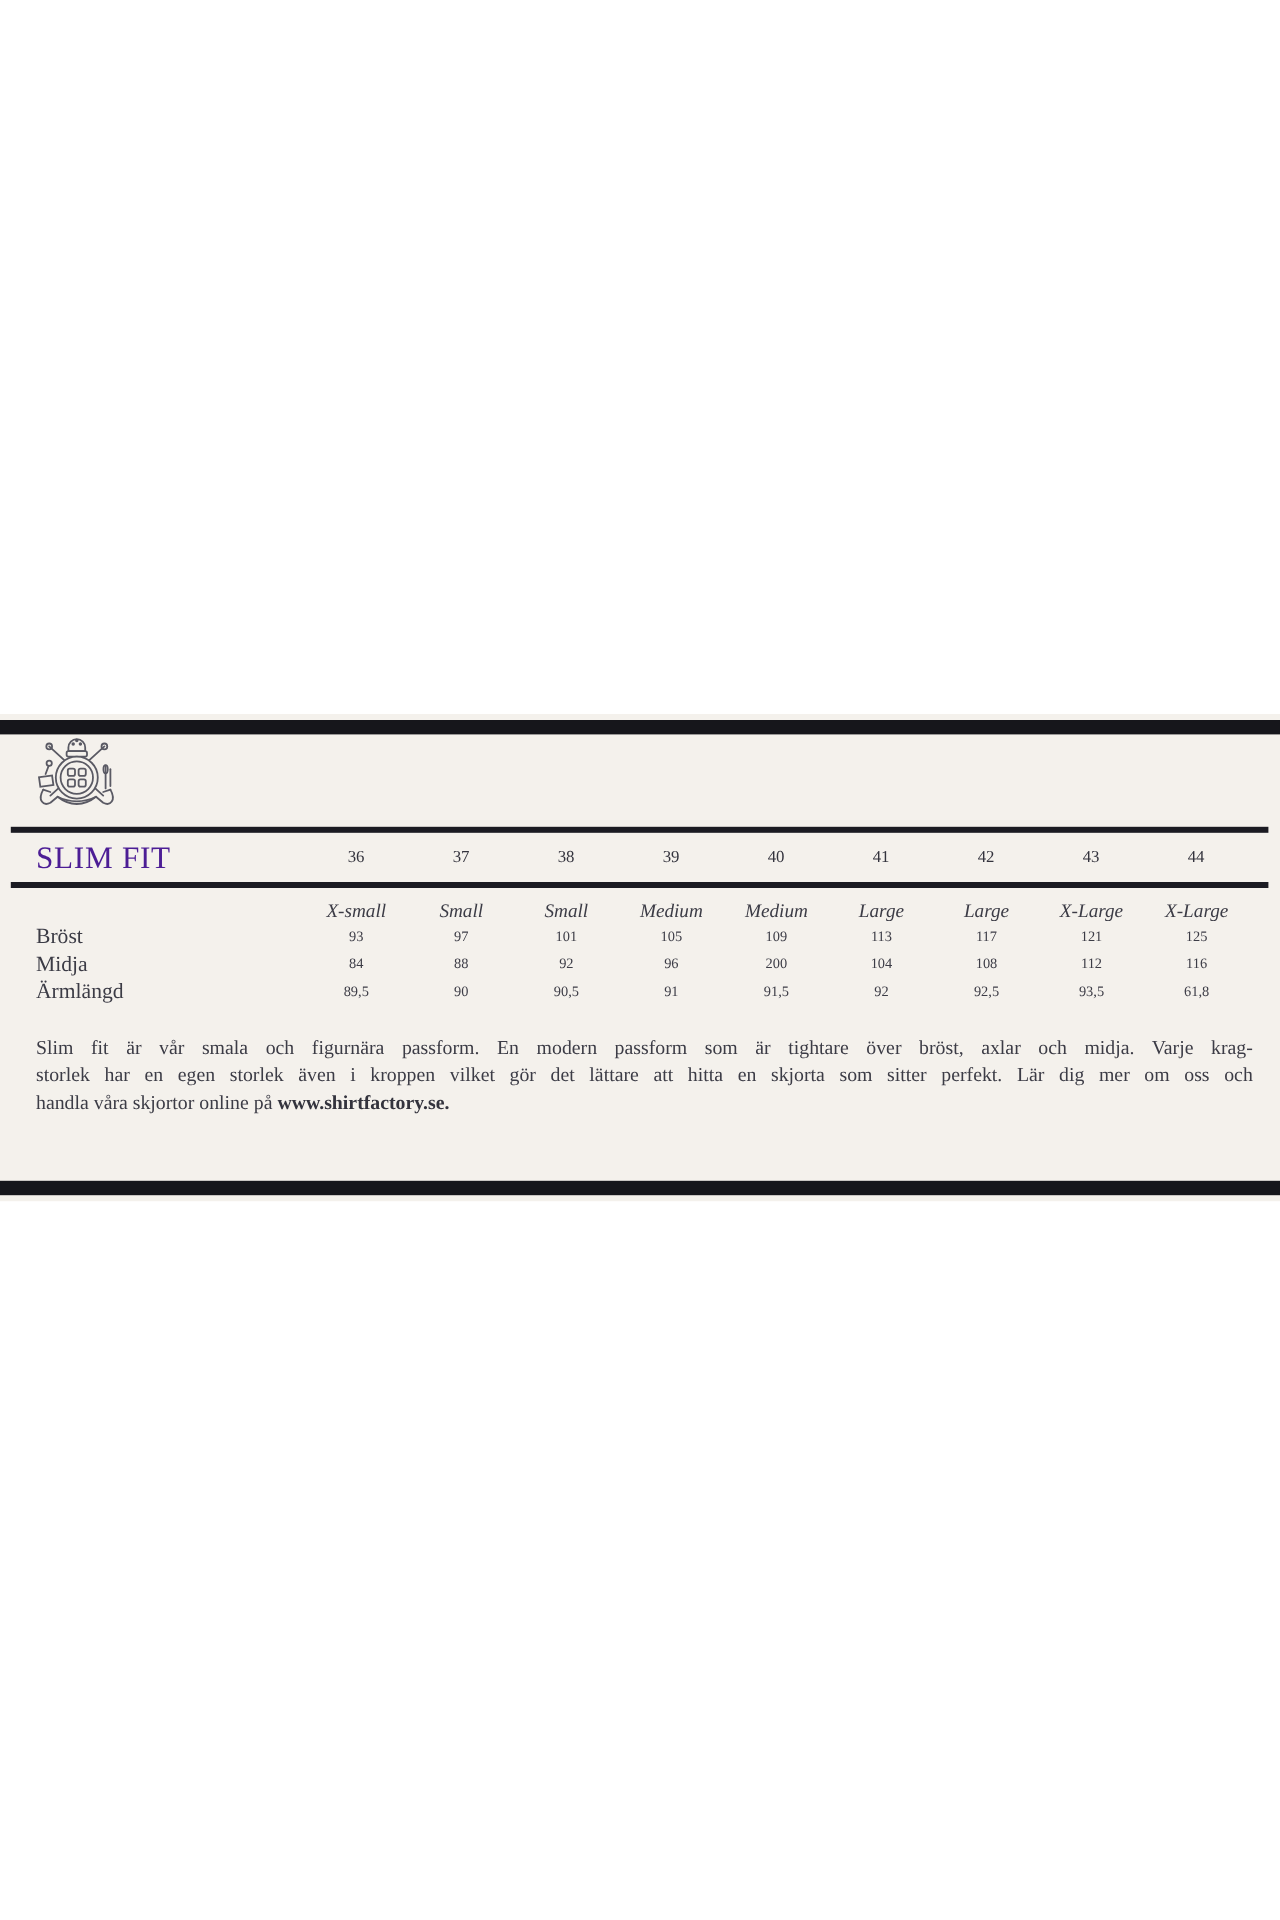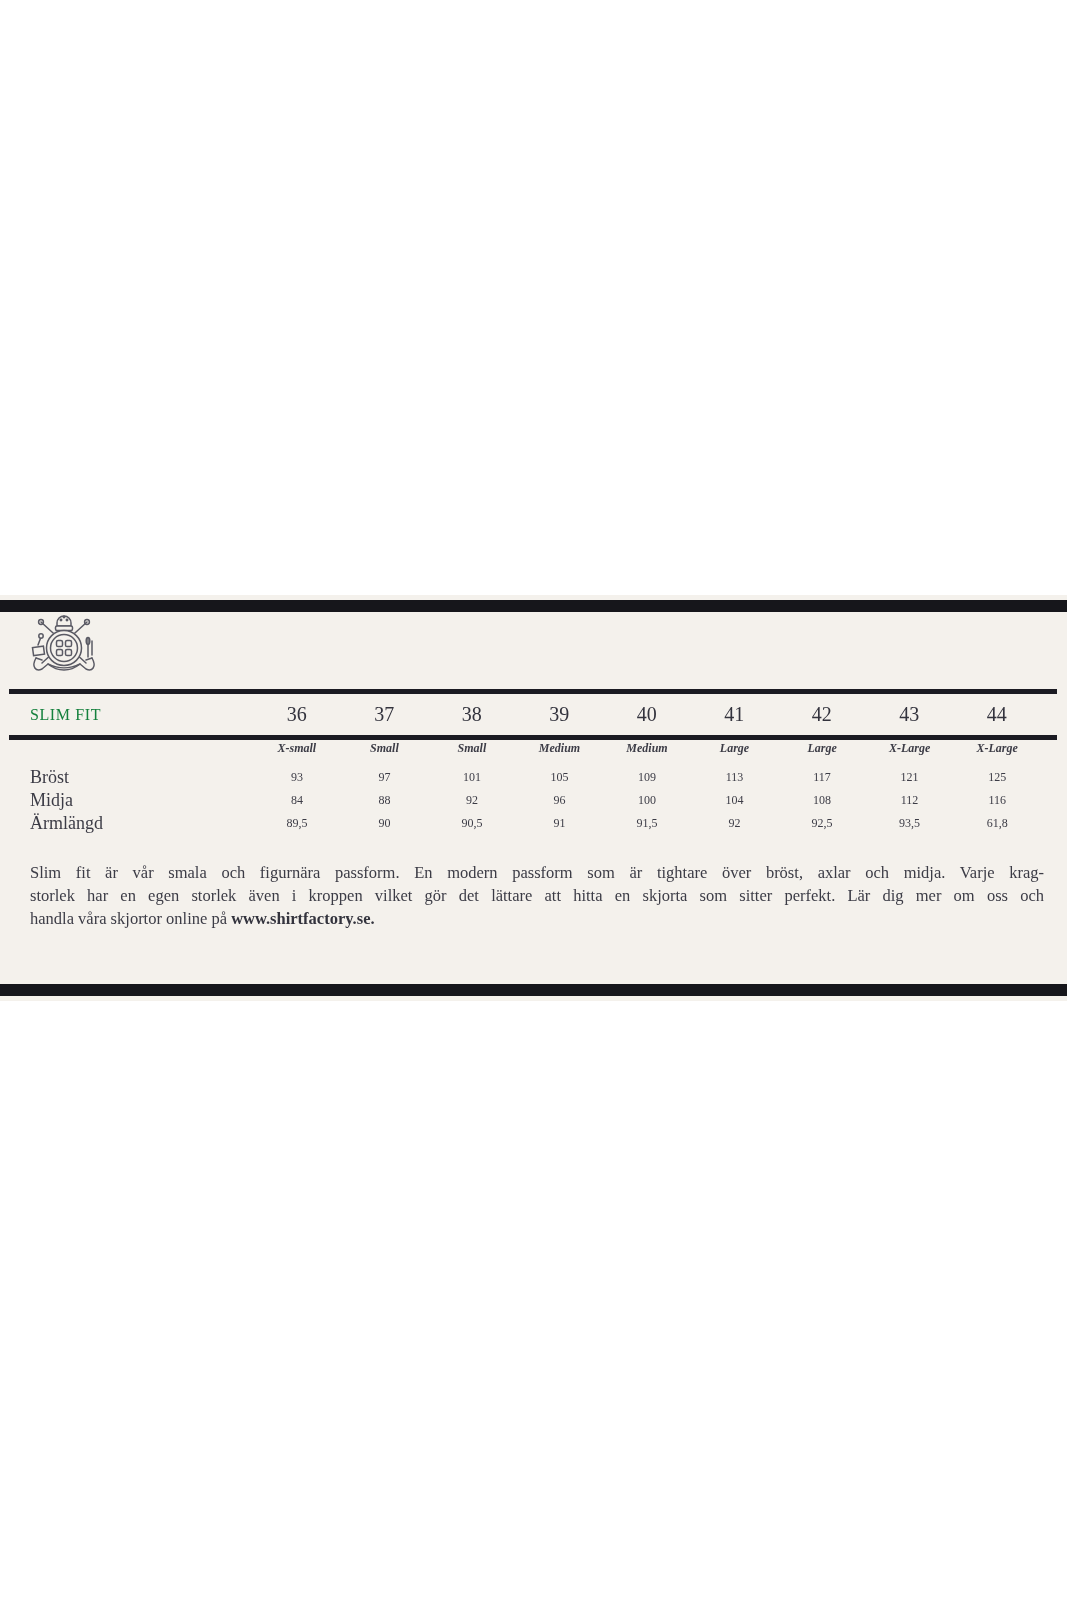--- a/index.html
+++ b/index.html
@@ -24,33 +24,33 @@
   .logo-wrap { position: absolute; left: 26px; top: 16px; width: 76px; height: 66px; }
   .rule { position: absolute; left: 9px; width: 1048px; height: 5px; background: #1b1b22; }
   .rule-1 { top: 94px; }
   .rule-2 { top: 140px; }
   .header-row {
     position: absolute; left: 9px; top: 99px; width: 1048px; height: 41px;
     display: flex; align-items: center; padding-left: 21px;
     color: #3c3c46;
   }
   .fit-label {
-    width: 223px; font-size: 16px; letter-spacing: 0.6px; color: #15803d;
+    width: 223px; font-size: 26px; letter-spacing: 0.6px; color: #4c1d95;
   }
   .collar-cell {
-    width: 87.5px; text-align: center; font-size: 20px; color: #33333d;
+    width: 87.5px; text-align: center; font-size: 14px; color: #33333d;
   }
   .meas-table {
     position: absolute; left: 30px; top: 146px; width: 1011px;
     border-collapse: collapse; table-layout: fixed;
     color: #3c3c46;
   }
   .meas-table td { padding: 0; height: 23px; font-size: 12px; text-align: center; vertical-align: middle; }
   .meas-table td.row-label { text-align: left; font-size: 18px; }
-  .meas-table tr.size-name-row td { font-style: italic; font-size: 12px; height: 25px; vertical-align: top; padding-top: 0; font-weight: bold; }
+  .meas-table tr.size-name-row td { font-style: italic; font-size: 16px; height: 25px; vertical-align: top; padding-top: 10px; }
   .col-label { width: 223px; }
   .col-size { width: 87.5px; }
   .description {
     position: absolute; left: 30px; top: 266px; width: 1014px;
     font-size: 16.5px; line-height: 23px; color: #3c3c46;
   }
   .para-line { text-align: justify; text-align-last: justify; white-space: nowrap; }
   .para-line.last { text-align: left; text-align-last: left; }
   .url-bold { font-weight: bold; color: #33333d; margin-top: 48px; }
   svg .ink { stroke: #5a5a64; fill: none; stroke-width: 1.5; stroke-linecap: round; stroke-linejoin: round; }
@@ -154,21 +154,21 @@
             <td>117</td>
             <td>121</td>
             <td>125</td>
           </tr>
           <tr>
             <td class="row-label">Midja</td>
             <td>84</td>
             <td>88</td>
             <td>92</td>
             <td>96</td>
-            <td>100</td>
+            <td>200</td>
             <td>104</td>
             <td>108</td>
             <td>112</td>
             <td>116</td>
           </tr>
           <tr>
             <td class="row-label">Ärmlängd</td>
             <td>89,5</td>
             <td>90</td>
             <td>90,5</td>

